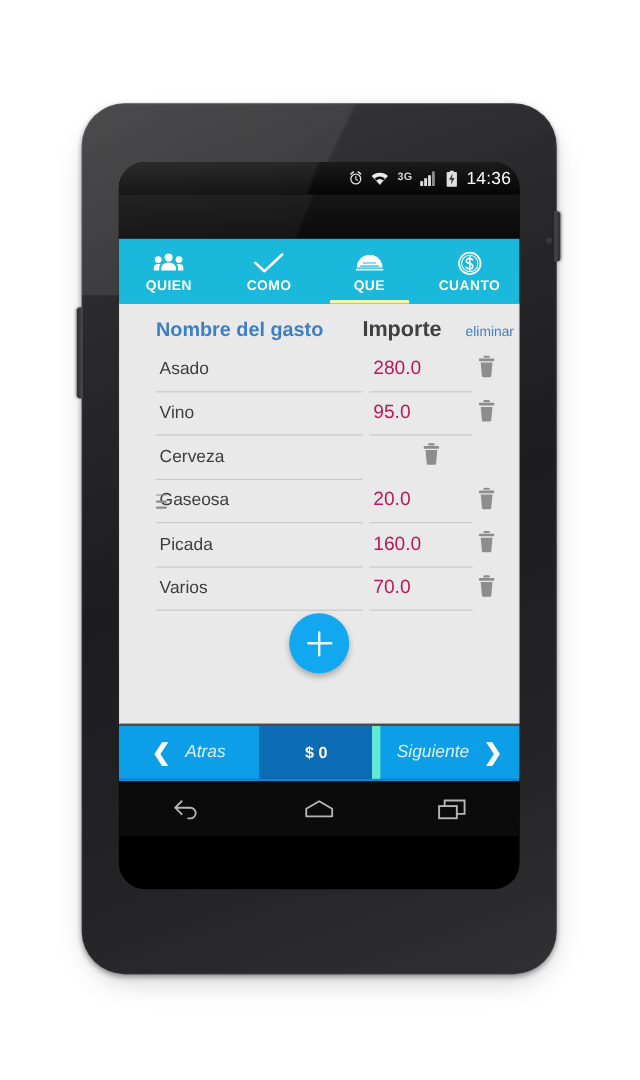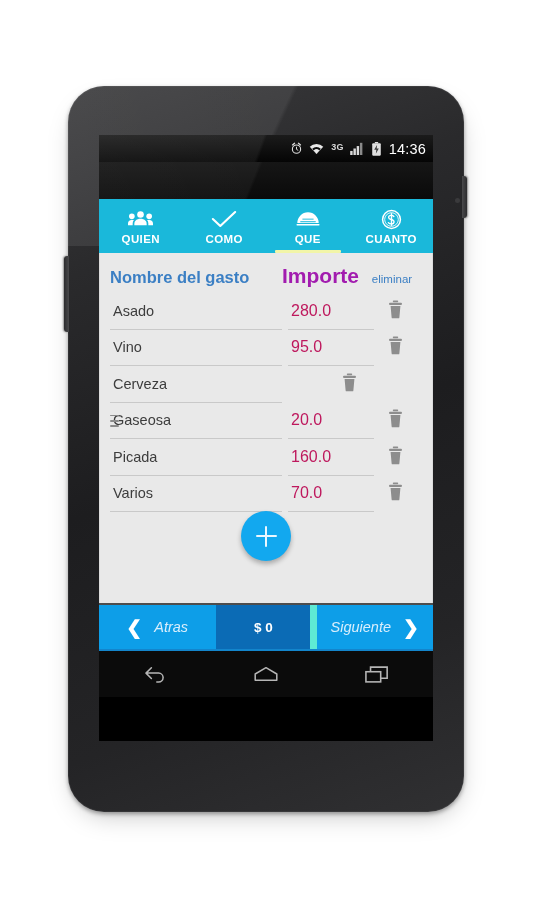--- a/index.html
+++ b/index.html
@@ -89,20 +89,21 @@
 
   
   .screen {
     position: absolute;
     left: 99px;
     top: 135px;
     width: 334px;
     height: 606px;
     background: #000;
     overflow: hidden;
+    border-radius: 22px;
   }
 
   
   .statusbar {
     position: relative;
     height: 27px;
     background: linear-gradient(180deg,#1b1b1b,#050505);
     display: flex;
     align-items: center;
     justify-content: flex-end;
@@ -184,38 +185,38 @@
   .content {
     background: #e9e9e9;
     height: 350px;
     position: relative;
     border-left: 1px solid #dcdcdc;
     border-right: 1px solid #dcdcdc;
     box-sizing: border-box;
     overflow: hidden;
   }
   .table {
-    padding: 0 12px 0 10px;
+    padding: 0 12px 0 30px;
   }
   .thead {
     display: flex;
     align-items: baseline;
     padding-top: 11px;
     padding-bottom: 5px;
   }
   .th-name {
     flex: 0 0 172px;
     color: #3b7fc4;
     font-size: 16.5px;
     font-weight: bold;
   }
   .th-amount {
     flex: 0 0 86px;
-    color: #a21caf;
-    font-size: 21px;
+    color: #404040;
+    font-size: 18px;
     font-weight: bold;
   }
   .th-del {
     flex: 1;
     color: #3b7fc4;
     font-size: 11.5px;
     text-align: center;
     padding-right: 4px;
   }
   .row {

